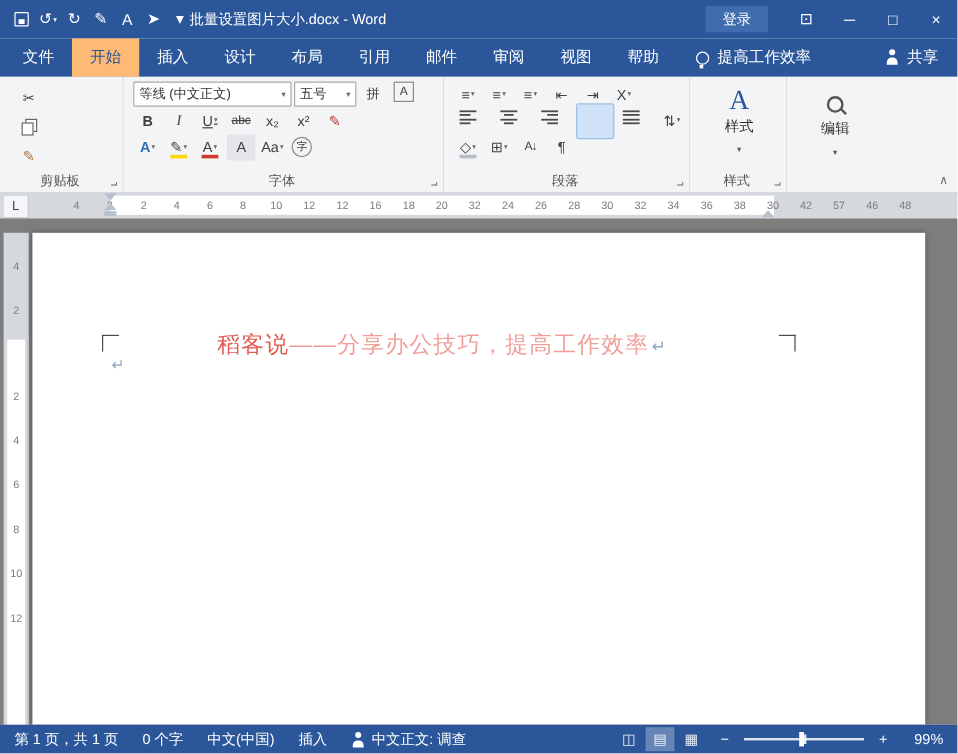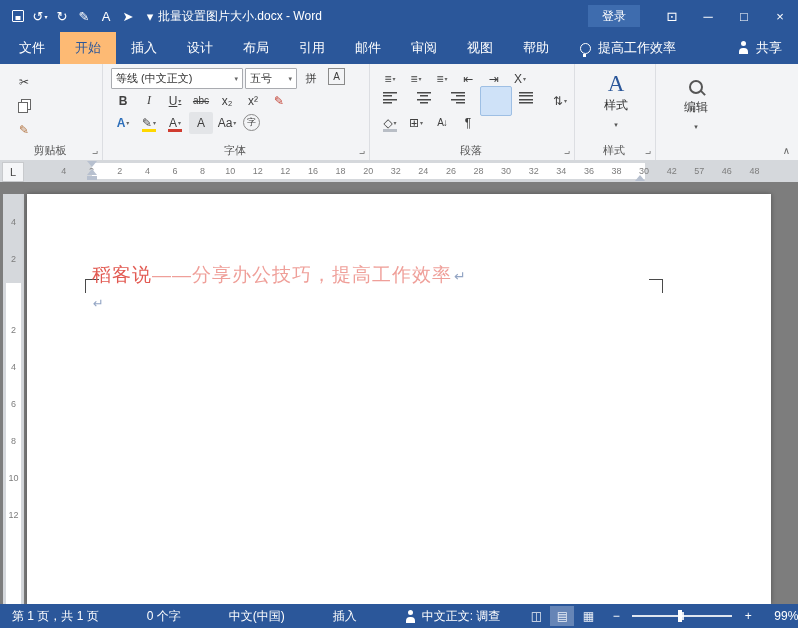--- a/index.html
+++ b/index.html
@@ -113,29 +113,29 @@
   .vruler{position:absolute;left:3px;top:12px;width:21px;height:410px;background:#d5d8dc}
   .vr-white{position:absolute;left:3px;top:89px;width:15px;height:321px;background:#fff}
   .vr-nums{position:absolute;left:0;width:21px;display:flex;flex-direction:column}
   .vr-nums .rnum{height:37px}
   .vr-margin{top:9px}
   .vr-main{top:117px}
   .page{position:absolute;left:27px;top:12px;width:744px;height:410px;background:#fff;box-shadow:0 0 5px rgba(0,0,0,.35)}
   .crop{position:absolute;width:13px;height:13px;border:0 solid #4a4a4a}
   .crop-tl{left:58px;top:85px;border-top-width:1px;border-left-width:1px}
   .crop-tr{left:622px;top:85px;border-top-width:1px;border-right-width:1px}
-  .heading{position:absolute;left:65px;top:68px;width:553px;text-align:left;font-size:19px;letter-spacing:1px;white-space:nowrap;cursor:text}
+  .heading{position:absolute;left:65px;top:80px;width:553px;text-align:center;font-size:19px;letter-spacing:1px;white-space:nowrap;cursor:text}
   .accent{color:#e25a52}
   .accent-light{color:#ef9f99}
   .pmark{color:#93a5c4;font-size:14px;margin-left:2px}
   .body-pmark{position:absolute;left:66px;top:102px;font-size:13px;color:#93a5c4}
 
   
   .statusbar{position:absolute;left:0;right:0;bottom:0;height:24px;background:#2b579a;color:#fff;display:flex;align-items:center;font-size:12px}
-  .sb-item{padding:0 24px;height:24px;display:flex;align-items:center;gap:6px;cursor:pointer;white-space:nowrap}
+  .sb-item{padding:0 10px;height:24px;display:flex;align-items:center;gap:6px;cursor:pointer;white-space:nowrap}
   .sb-item:first-child{padding-left:12px}
   .i-person-acc{position:relative;width:11px;height:13px}
   .i-person-acc::before{content:"";position:absolute;top:0;left:3px;width:5px;height:5px;border-radius:50%;background:#fff}
   .i-person-acc::after{content:"";position:absolute;bottom:0;left:1px;width:9px;height:6px;border-radius:4px 4px 0 0;background:#fff}
   .sb-right{margin-left:auto;display:flex;align-items:center;gap:8px;padding-right:12px}
   .views{display:flex;gap:2px}
   .view-btn{width:24px;height:20px;display:flex;align-items:center;justify-content:center;font-size:12px;cursor:pointer;color:#e8edf5}
   .view-btn.active{background:rgba(255,255,255,.28)}
   .zoom-out,.zoom-in{width:16px;text-align:center;cursor:pointer}
   .zoom-slider{position:relative;width:100px;height:20px;cursor:pointer}

